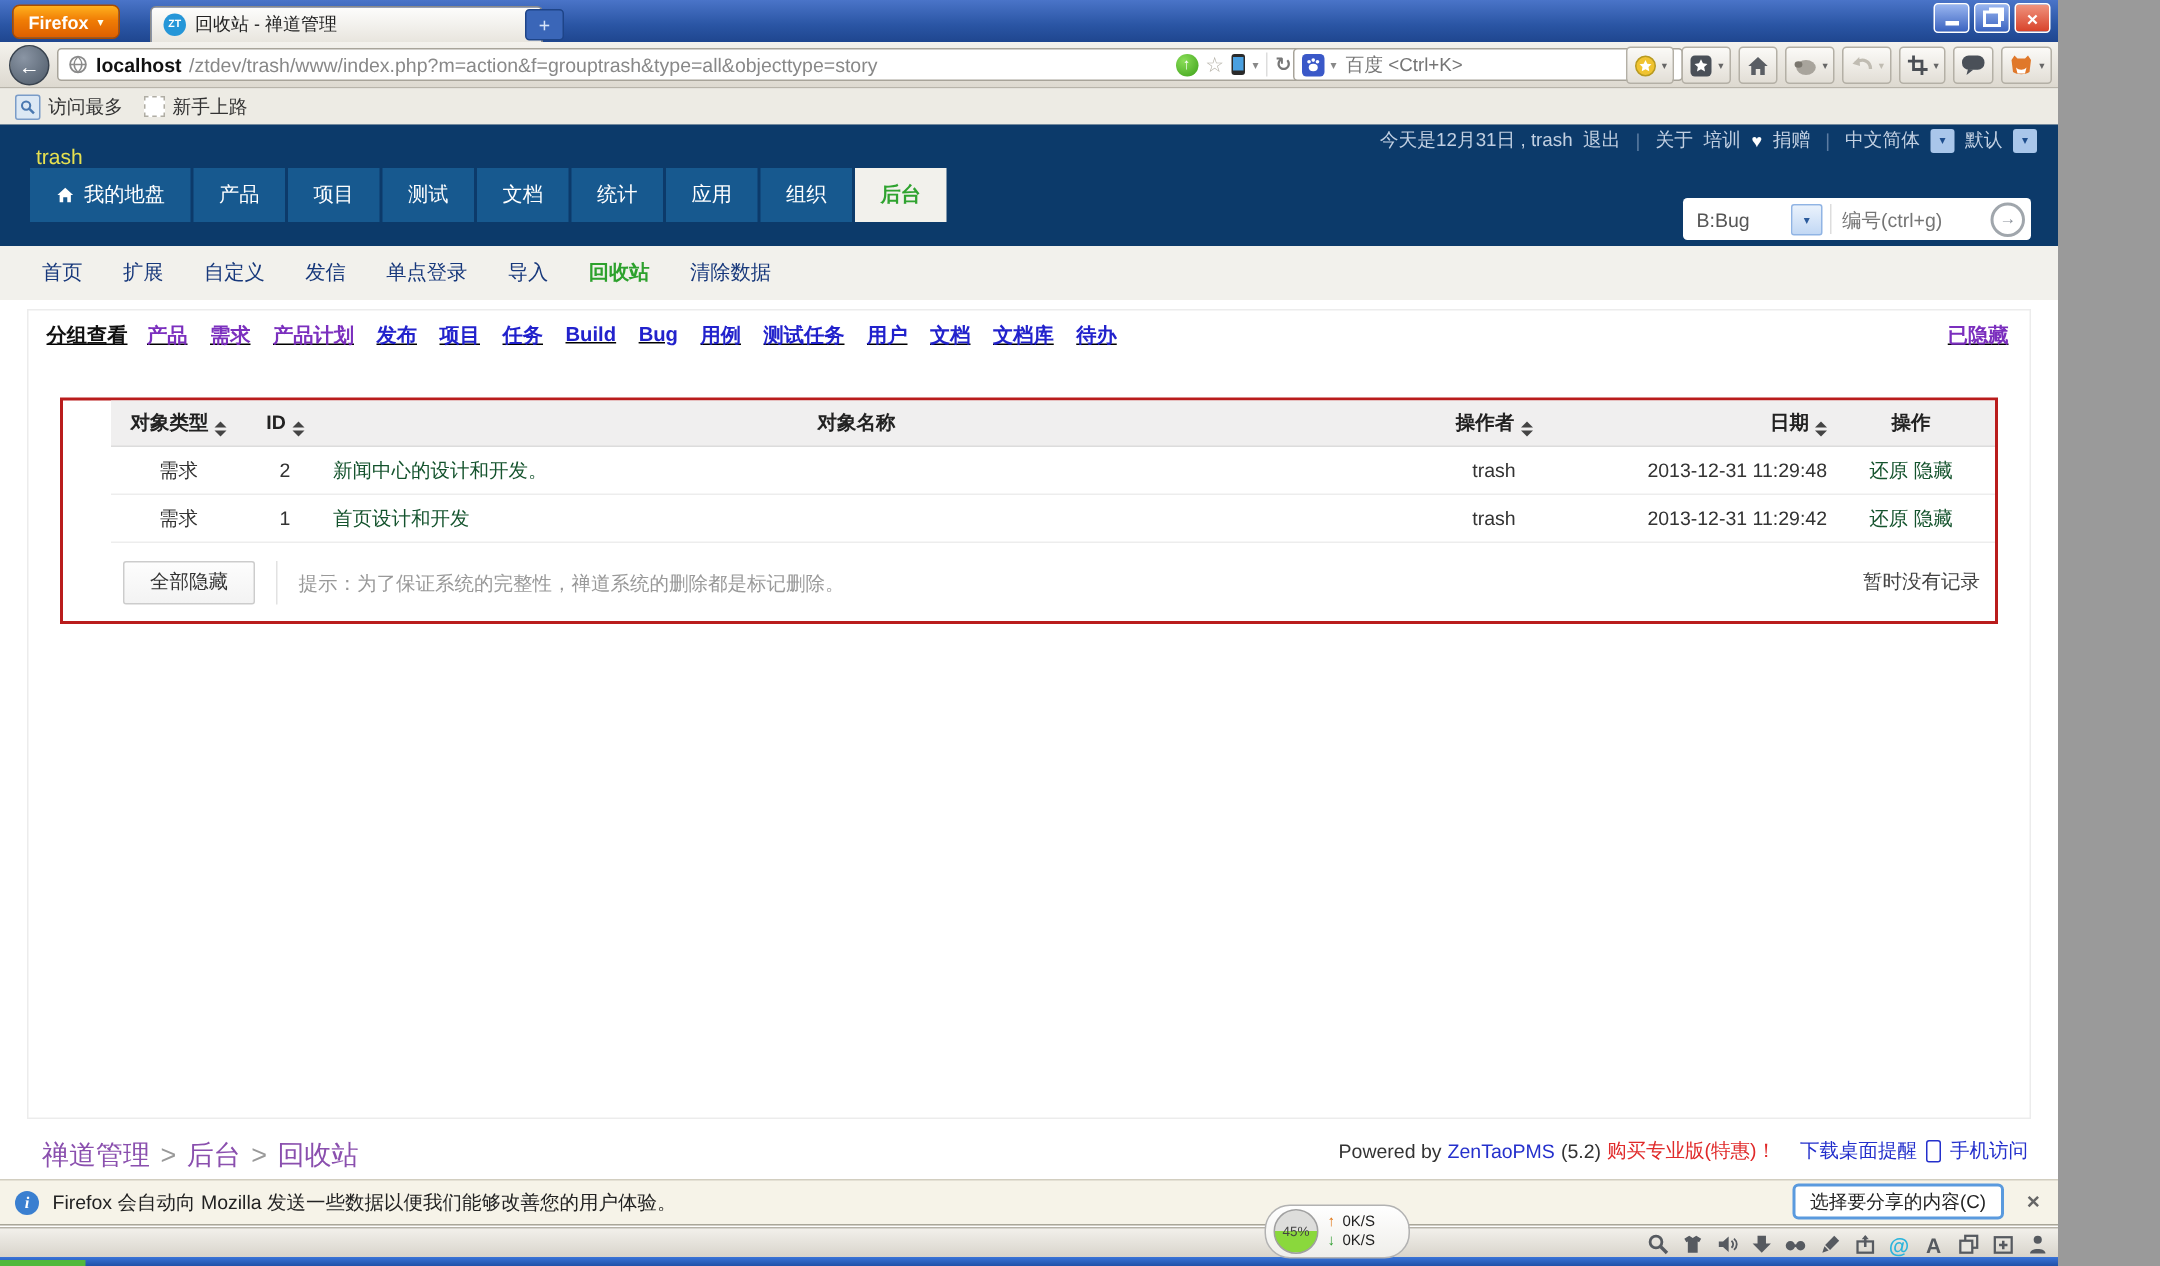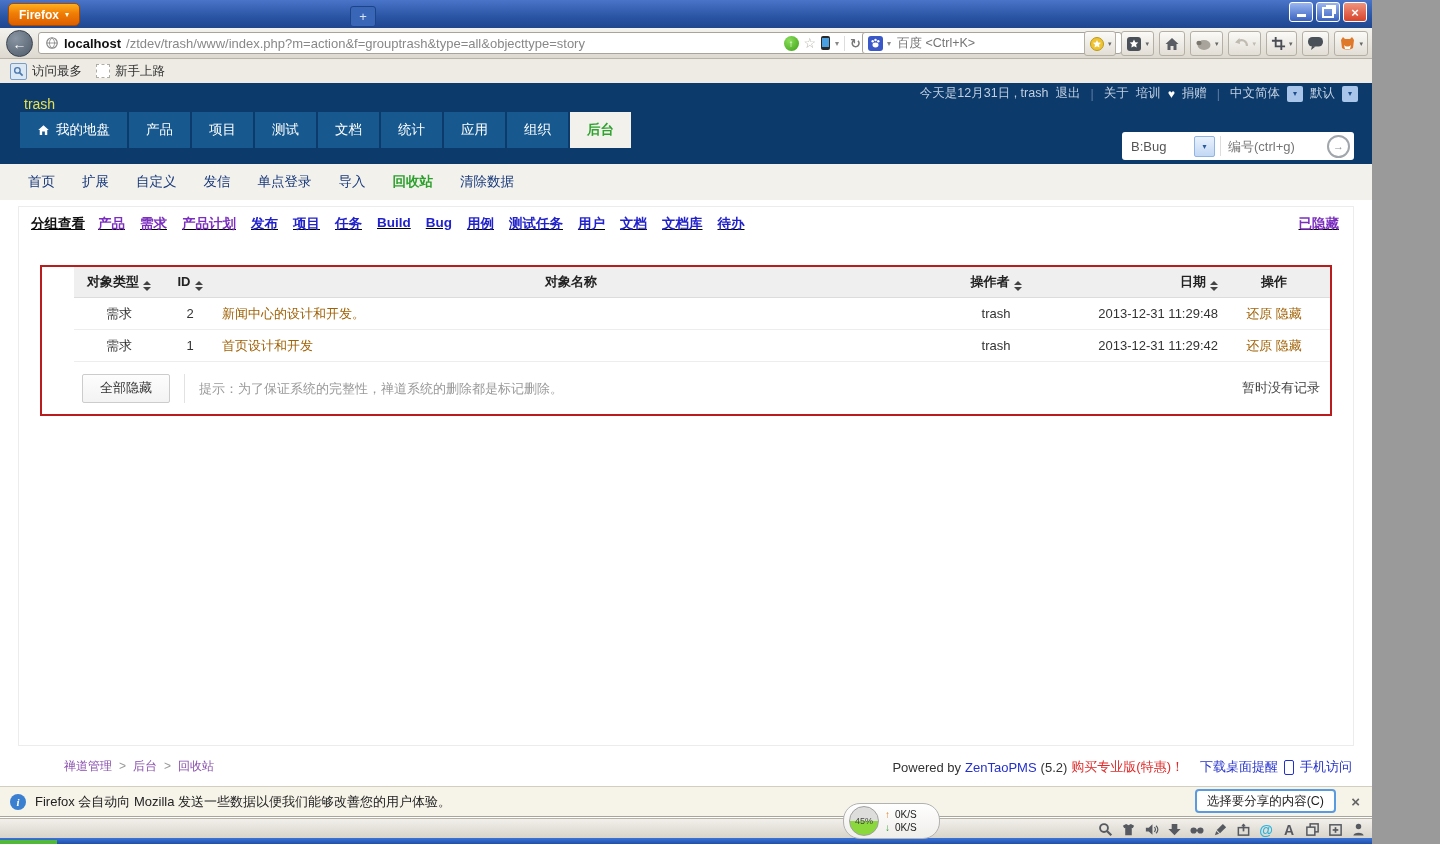--- a/index.html
+++ b/index.html
@@ -101,32 +101,32 @@
   .thead{display:flex;align-items:center;height:30px;background:#f0efef;border-bottom:1px solid #dcdcdc;
          font-size:13px;font-weight:bold;color:#222;}
   .trow{display:flex;align-items:center;height:31px;border-bottom:1px solid #ededed;font-size:13px;color:#333;}
   .c-type{width:90px;text-align:center;}
   .c-id{width:52px;text-align:center;}
   .c-name{flex:1;padding-left:6px;}
   .thead .c-name{text-align:center;padding-left:0;}
   .c-actor{width:140px;text-align:center;}
   .c-date{width:152px;text-align:right;}
   .c-act{width:112px;text-align:center;}
-  .trow a{color:#a16207;text-decoration:none;}
+  .trow a{color:#14532d;text-decoration:none;}
   .sort{display:inline-flex;flex-direction:column;margin-left:4px;vertical-align:1px;}
   .sort i{width:0;height:0;border-left:4px solid transparent;border-right:4px solid transparent;display:block;}
   .sort .up{border-bottom:4px solid #444;margin-bottom:2px;}
   .sort .dn{border-top:4px solid #444;}
   .tfoot{display:flex;align-items:center;padding:6px 8px;height:40px;}
   .hideall-btn{height:29px;padding:0 17px;background:linear-gradient(#fdfdfd,#f3f3f3);border:1px solid #ccc;
                border-radius:2px;font-size:13px;color:#333;font-family:inherit;cursor:pointer;}
   .hint{margin-left:14px;padding-left:14px;border-left:1px solid #e2e2e2;color:#999;font-size:13px;line-height:29px;}
   .no-record{margin-left:auto;color:#444;font-size:13px;padding-right:2px;}
   
-  .crumbs{position:absolute;left:28px;top:758px;font-size:12px;color:#999;margin-left:36px;}
+  .crumbs{position:absolute;left:28px;top:758px;font-size:18px;color:#999;}
   .crumbs a{color:#8a4fae;text-decoration:none;}
   .crumb-sep{margin:0 7px;color:#999;}
   .foot-right{position:absolute;right:20px;top:758px;font-size:13px;color:#333;display:flex;align-items:center;gap:4px;}
   .foot-right a{color:#2430cc;text-decoration:none;}
   .foot-right a.buy{color:#e02a2a;}
   .fphone{display:inline-block;width:8px;height:13px;border:1px solid #2430cc;border-radius:2px;margin:0 2px;}
   
   .notifbar{position:absolute;left:0;top:786px;width:100%;height:31px;background:#f6f3e8;
             border-top:1px solid #d2cec0;border-bottom:1px solid #a9a699;display:flex;align-items:center;
             padding-left:10px;gap:9px;font-size:13px;color:#222;box-sizing:border-box;}
@@ -158,20 +158,24 @@
 </head>
 <body>
 
 <div id="screen">
 
   <div class="titlebar">
     <div class="fx-btn">
       <span>Firefox</span>
       <span class="drop">▾</span>
     </div>
+    <div class="tab">
+      <span class="favicon">ZT</span>
+      <span>回收站 - 禅道管理</span>
+    </div>
     <div class="newtab">+</div>
     <div class="winctl">
       <div class="wc min">
           <span class="bar"></span>
         </div>
       <div class="wc rest">
           <span class="sq"></span>
         </div>
       <div class="wc close">×</div>
     </div>

